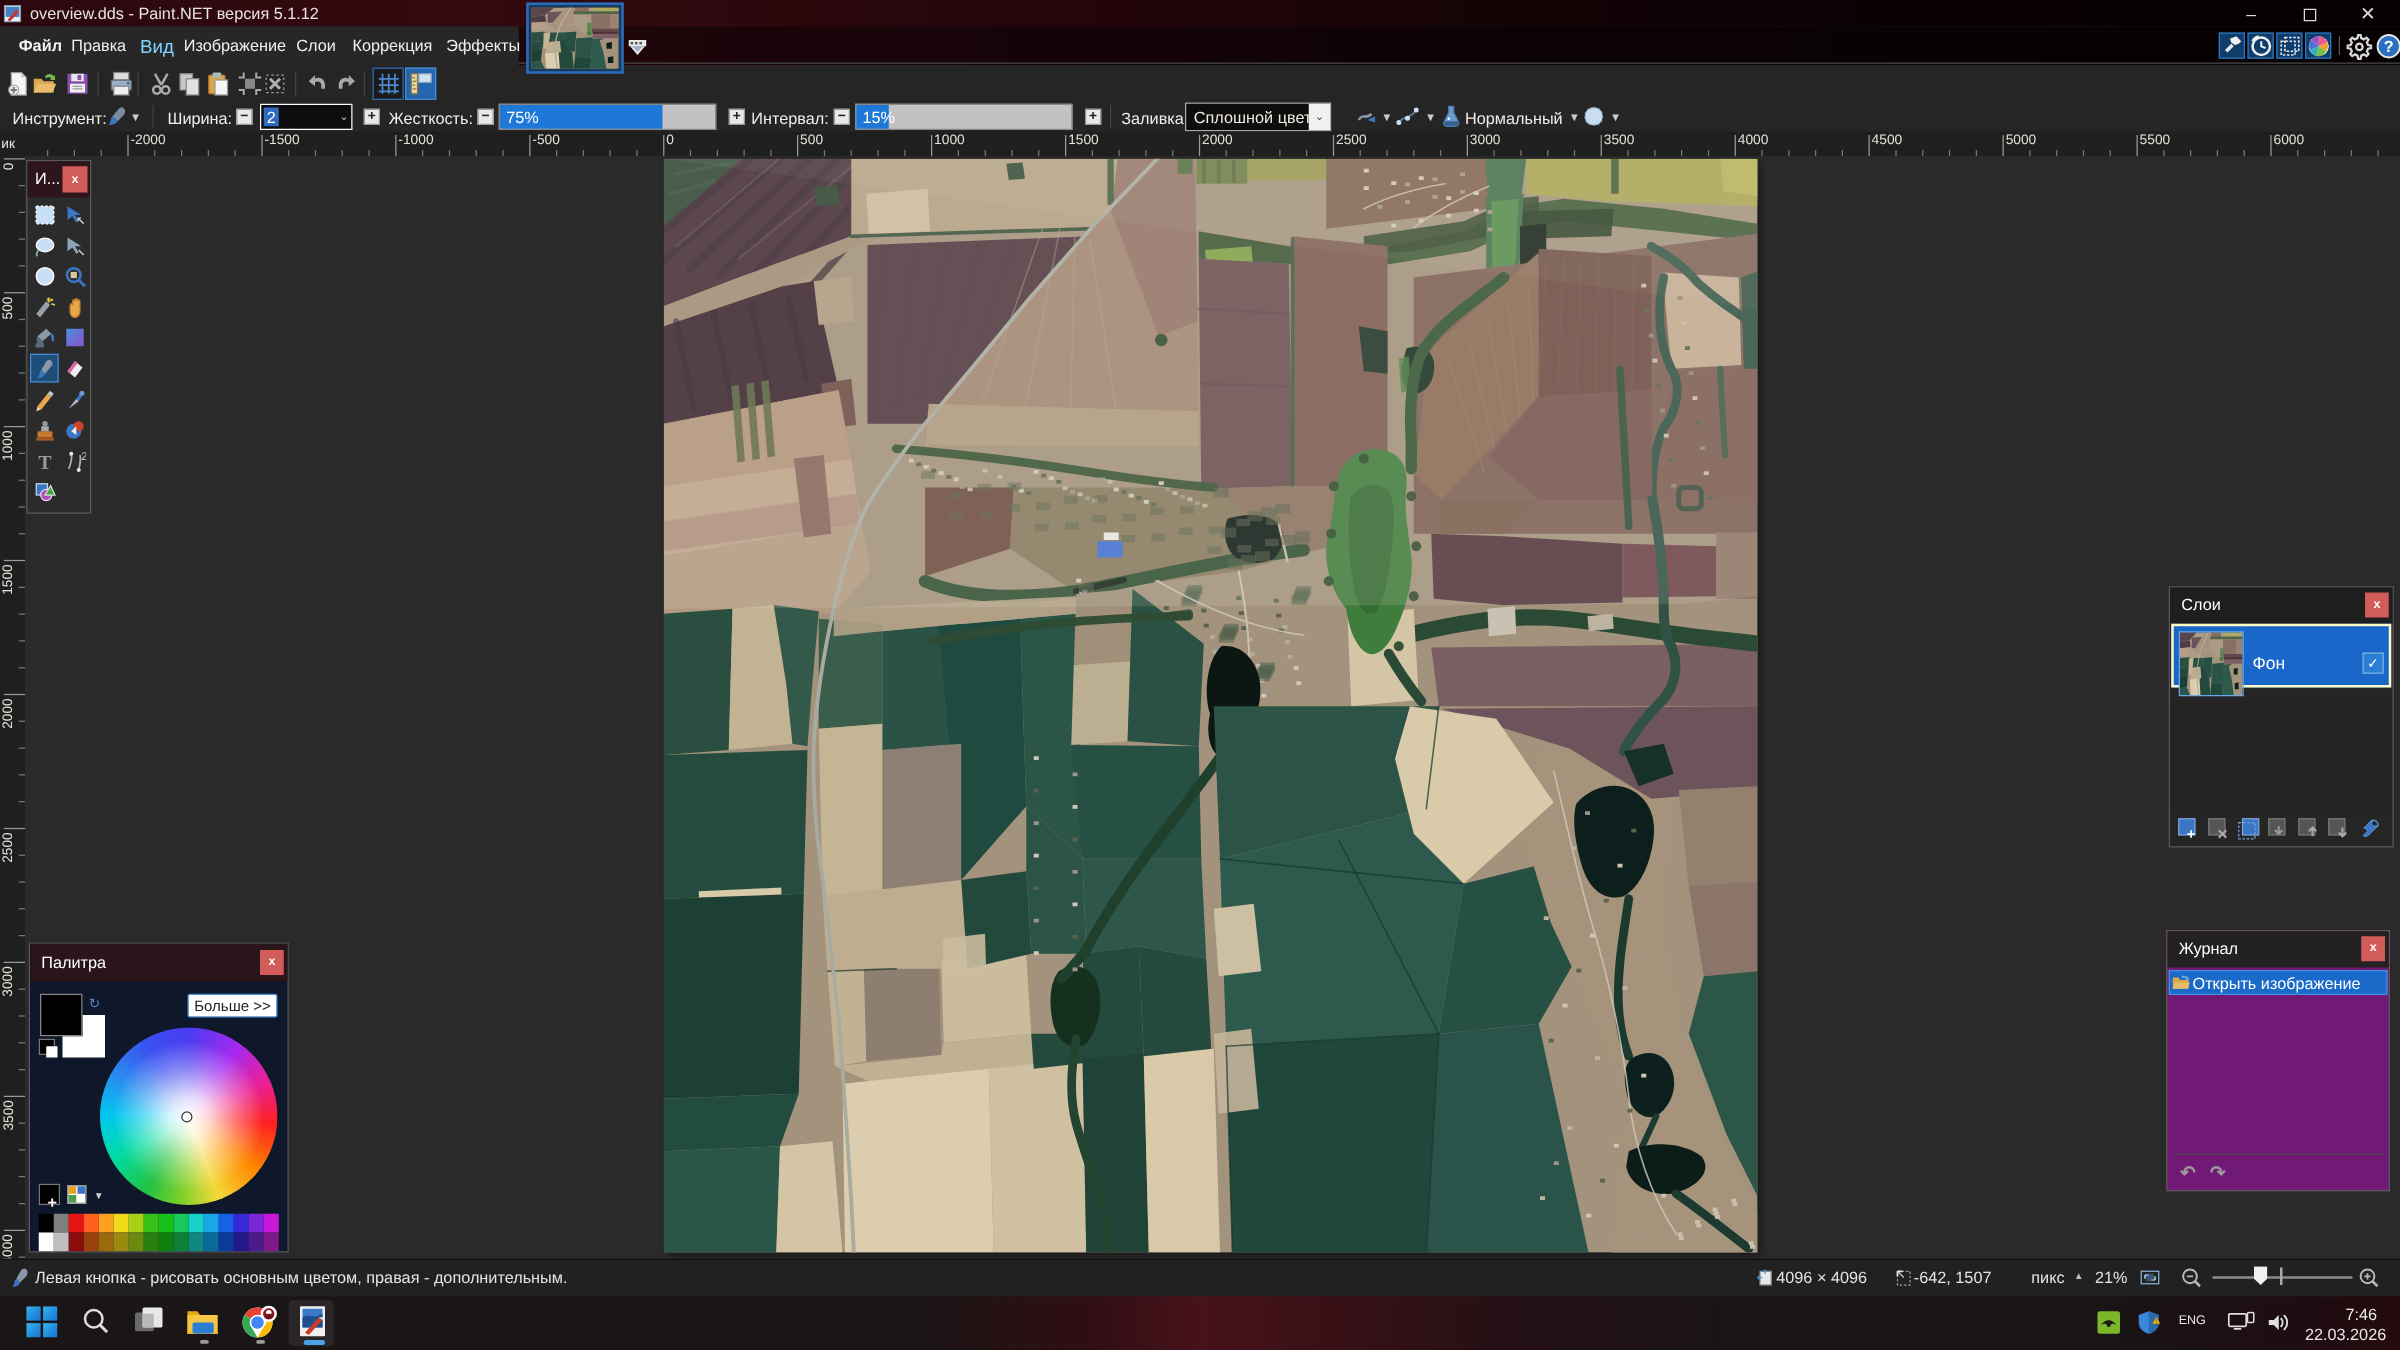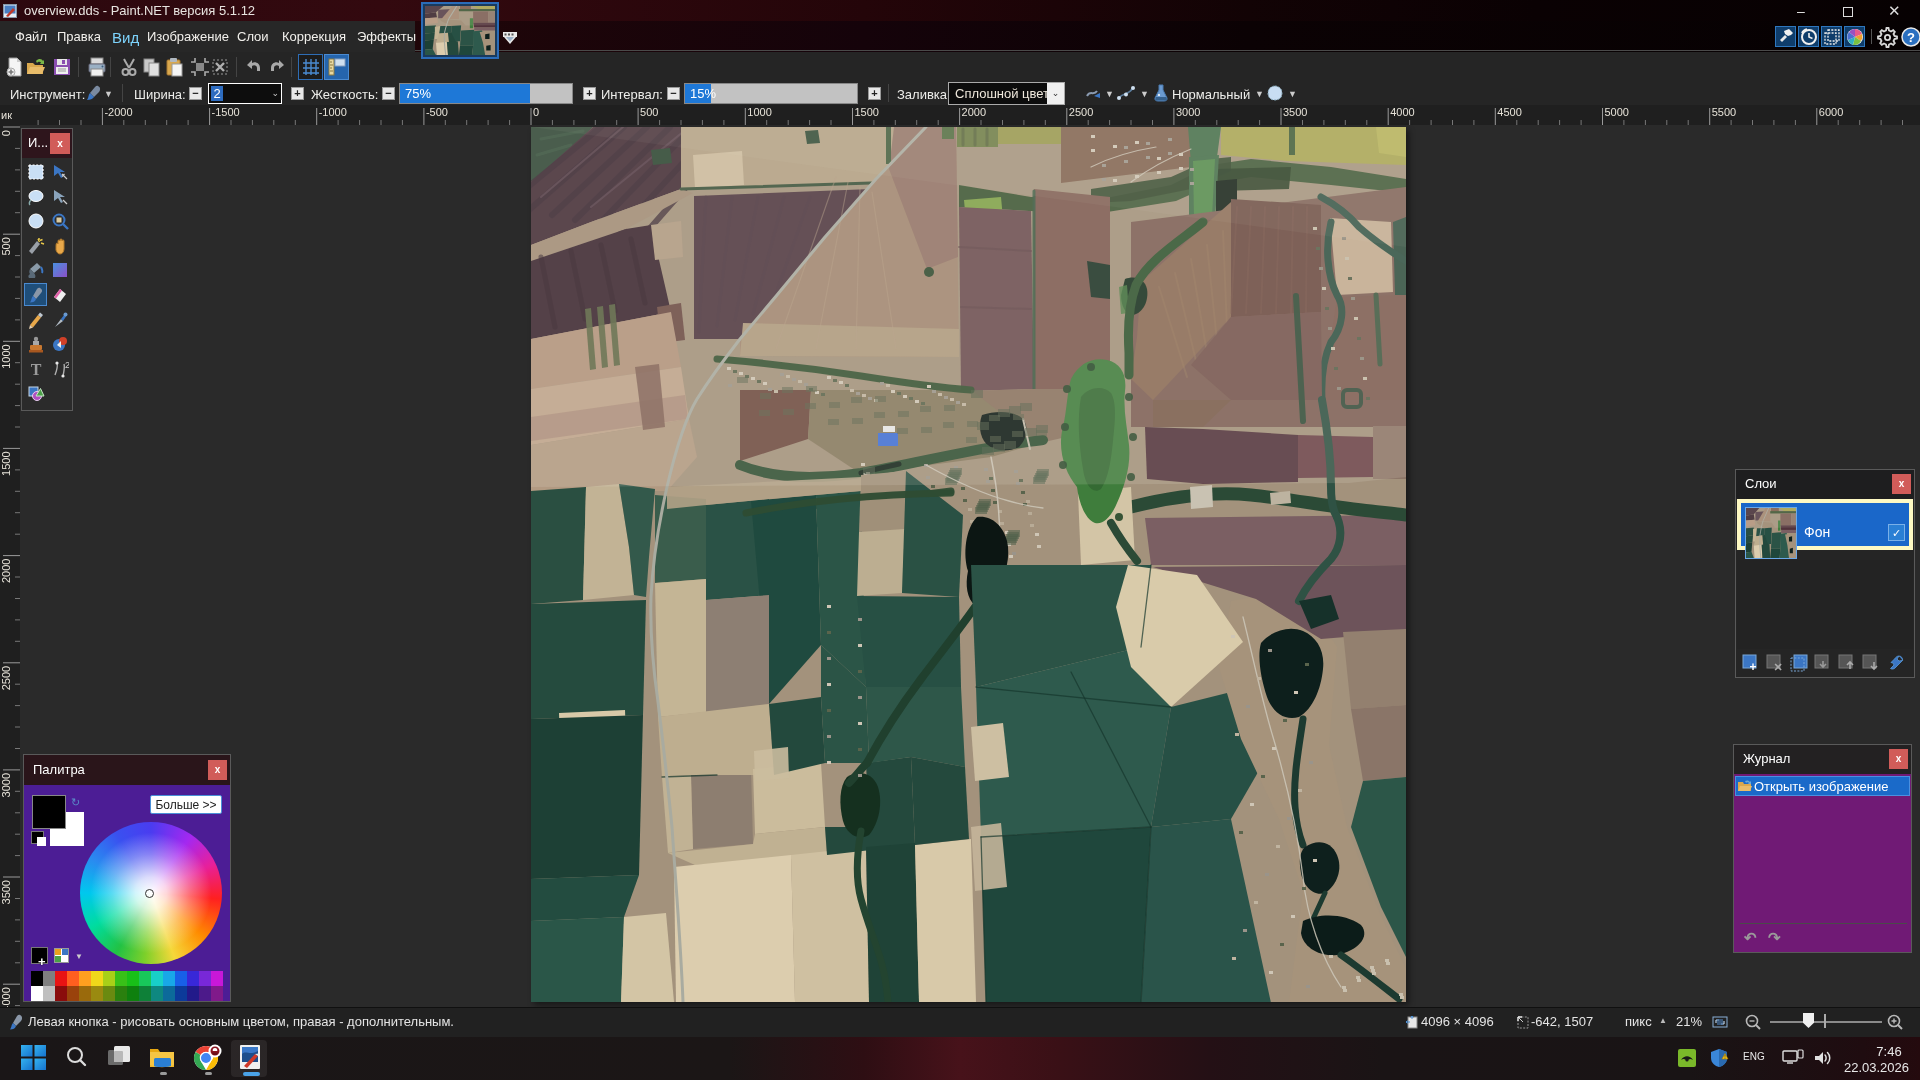--- a/index.html
+++ b/index.html
@@ -15,21 +15,21 @@
  <rect x="1.5" y="1.5" width="11" height="8" fill="#4a7ec2"></rect>
  <path d="M3,12 L10,4 L12,6 L5,13 Z" fill="#c0392b"></path>
 </svg>
 <div class="abs txt" style="left:24px;top:3px;font-size:13px;color:#e8e4e0;">overview.dds - Paint.NET версия 5.1.12</div>
 <div class="abs txt" style="left:1797px;top:3px;font-size:14px;color:#dcdcdc;">–</div>
 <div class="abs" style="left:1843px;top:7px;width:10px;height:10px;border:1px solid #dcdcdc;"></div>
 <div class="abs txt" style="left:1888px;top:2px;font-size:15px;color:#dcdcdc;">✕</div>
 
 <div class="abs" style="left:0;top:21px;width:1920px;height:31px;background:linear-gradient(90deg,#1c0508 0%,#200609 20%,#15030a 45%,#0b0204 65%,#060102 100%);"></div>
 <div class="abs" style="left:0;top:21px;width:415px;height:31px;background:#272727;"></div>
-<div class="abs txt" style="left:15px;top:29px;font-size:13px;color:#f2f0ec;">Файл</div>
+<div class="abs txt" style="left:15px;top:29px;font-size:13px;color:#f2f0ec;font-weight:bold;">Файл</div>
 <div class="abs txt" style="left:57px;top:29px;font-size:13px;color:#f2f0ec;">Правка</div>
 <div class="abs txt" style="left:112px;top:29px;font-size:15px;color:#7dd3fc;">Вид</div>
 <div class="abs txt" style="left:147px;top:29px;font-size:13px;color:#f2f0ec;">Изображение</div>
 <div class="abs txt" style="left:237px;top:29px;font-size:13px;color:#f2f0ec;">Слои</div>
 <div class="abs txt" style="left:282px;top:29px;font-size:13px;color:#f2f0ec;">Коррекция</div>
 <div class="abs txt" style="left:357px;top:29px;font-size:13px;color:#f2f0ec;">Эффекты</div>
 <div class="abs" style="left:415px;top:50px;width:1505px;height:1px;background:#4a4a4a;"></div>
 <div class="abs" style="left:0;top:52px;width:1920px;height:53px;background:#252525;"></div>
 <div class="abs" style="left:421px;top:2px;width:78px;height:57px;border:2px solid #2b6cb8;background:#1a3a5c;padding:2px;"><svg width="70" height="49" viewBox="0 0 64 64" preserveAspectRatio="none">
       <rect width="64" height="64" fill="#a3927c"></rect>
@@ -969,21 +969,21 @@
     <circle cx="6" cy="3" r="1.6" fill="#e8e8e8"></circle>
     <circle cx="12" cy="16" r="1.6" fill="#e8e8e8"></circle>
     <text x="14" y="8" font-size="9" fill="#ccc">2</text>
   </svg>
 <svg class="abs" style="left:27px;top:384.4px" width="18" height="18">
     <rect x="2" y="3" width="9" height="9" fill="#3b76c4" stroke="#c8d8e8"></rect>
     <circle cx="10" cy="12" r="4.5" fill="#b050c0" stroke="#e8d0f0"></circle>
     <path d="M9,12 L13.5,4.5 L17,12 Z" fill="#4aa048" stroke="#c8e8c8"></path>
   </svg>
 
-<div class="win" style="left:23px;top:754px;width:208px;height:248px;background:#4c1d95;">
+<div class="win" style="left:23px;top:754px;width:208px;height:248px;background:#0f172a;">
  <div style="position:absolute;left:0;top:0;width:100%;height:30px;background:#2a151a;"></div>
  <div style="position:absolute;left:9px;top:7px;color:#fff;font-size:13px;">Палитра</div>
  <div style="position:absolute;right:3px;top:5px;width:19px;height:20px;background:#d15c59;color:#fff;font-size:10px;font-weight:bold;text-align:center;line-height:20px;">x</div>
  <div style="position:absolute;left:26px;top:57px;width:34px;height:34px;background:#fff;"></div>
  <div style="position:absolute;left:8px;top:40px;width:34px;height:34px;background:#000;border:1px solid #888;"></div>
  <div style="position:absolute;left:7px;top:76px;width:13px;height:13px;background:#000;border:1px solid #777;"></div>
  <div style="position:absolute;left:13px;top:82px;width:9px;height:9px;background:#fff;"></div>
  <div style="position:absolute;left:47px;top:41px;color:#5a8ac8;font-size:11px;">↻</div>
  <div style="position:absolute;left:126px;top:40px;width:72px;height:19px;background:#fff;border:1px solid #4a90d8;border-radius:2px;color:#222;font-size:12px;text-align:center;line-height:18px;">Больше &gt;&gt;</div>
  <div style="position:absolute;left:56px;top:67px;width:142px;height:142px;border-radius:50%;
@@ -1028,21 +1028,21 @@
     <div style="position:absolute;left:151px;top:231px;width:12px;height:15px;background:#0c3a9a;"></div>
     <div style="position:absolute;left:163px;top:231px;width:12px;height:15px;background:#221a8a;"></div>
     <div style="position:absolute;left:175px;top:231px;width:12px;height:15px;background:#4c1a8a;"></div>
     <div style="position:absolute;left:187px;top:231px;width:12px;height:15px;background:#801a8a;"></div>
 </div>
 
 <div class="win" style="left:1735px;top:469px;width:180px;height:209px;background:#252525;">
  <div style="position:absolute;left:0;top:0;width:100%;height:29px;background:#1e1e1f;"></div>
  <div style="position:absolute;left:9px;top:6px;color:#fff;font-size:13px;">Слои</div>
  <div style="position:absolute;right:3px;top:4px;width:19px;height:20px;background:#d15c59;color:#fff;font-size:10px;font-weight:bold;text-align:center;line-height:20px;">x</div>
- <div style="position:absolute;left:1px;top:29px;width:176px;height:51px;background:#1a67c9;border:4px solid #fef9c3;padding-left:44px;">
+ <div style="position:absolute;left:1px;top:29px;width:176px;height:51px;background:#1a67c9;border:2px solid #fef9c3;padding-left:44px;">
    <div style="position:absolute;left:4px;top:4px;width:52px;height:52px;border:1px solid #6aa8e8;"><svg width="50" height="50" viewBox="0 0 64 64" preserveAspectRatio="none">
           <rect width="64" height="64" fill="#a3927c"></rect>
           <polygon points="0,0 17,0 10,8 0,10" fill="#46303a"></polygon>
           <polygon points="0,10 10,8 11,15 0,16" fill="#3a252f"></polygon>
           <polygon points="12,5 25,4 21,16 12,16" fill="#57404a"></polygon>
           <polygon points="25,0 31,0 31,17 15,17" fill="#a28771"></polygon>
           <polygon points="32,0 42,0 42,5 32,5" fill="#7e5e4c"></polygon>
           <polygon points="42,0 64,0 64,4 49,4" fill="#a8a450"></polygon>
           <polygon points="31,4 64,4 64,7 31,7" fill="#3d5634"></polygon>
           <polygon points="44,7 58,7 58,22 44,22" fill="#7d5f55"></polygon>

